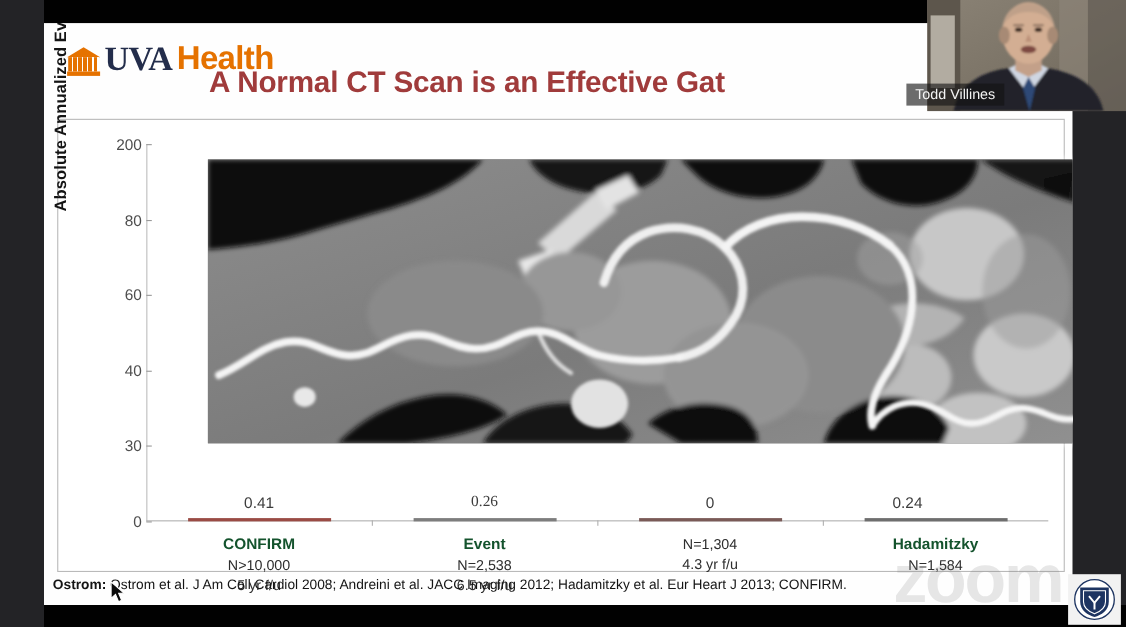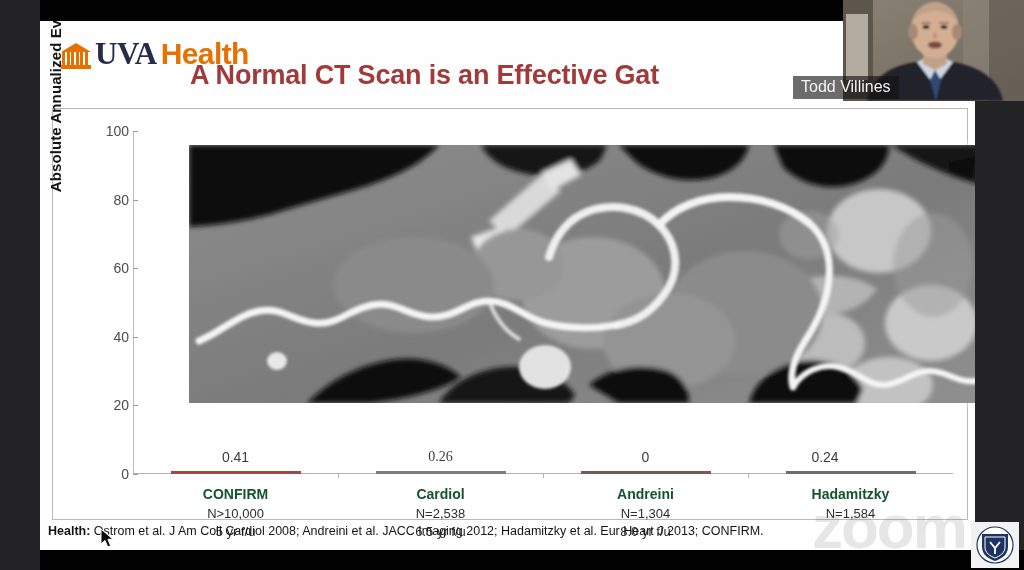--- a/index.html
+++ b/index.html
@@ -191,25 +191,25 @@
 
   
   .video-tile {
     position: absolute;
     left: 843px; top: 0; width: 181px; height: 101px;
     background: #6a6259;
     overflow: hidden;
   }
   .video-tile svg { display: block; width: 100%; height: 100%; }
   .nameplate {
-    position: absolute; left: 793px; top: 76px;
+    position: absolute; left: 824px; top: 76px;
     padding: 2px 8px 3px 8px;
     background: rgba(18,18,18,0.62);
     color: #f4f4f4;
-    font-size: 16px;
+    font-size: 13px;
     white-space: nowrap;
   }
 
   
   .crest {
     position: absolute; left: 971px; top: 522px;
     width: 48px; height: 46px;
     background: #f2f2f2;
     display: flex; align-items: center; justify-content: center;
   }
@@ -247,25 +247,25 @@
 
     <div class="chart-box">
 
       <div class="y-title">Absolute Annualized Event Rate</div>
 
       <div class="axis-v"></div>
       <div class="axis-h"></div>
 
       <div class="y-labels" id="ylabels">
           <div class="y-lab" style="top: 343px;">0</div>
-          <div class="y-lab" style="top: 274.4px;">20</div>
+          <div class="y-lab" style="top: 274.4px;">30</div>
           <div class="y-lab" style="top: 205.8px;">40</div>
           <div class="y-lab" style="top: 137.2px;">60</div>
           <div class="y-lab" style="top: 68.6px;">80</div>
-          <div class="y-lab" style="top: 0px;">100</div>
+          <div class="y-lab" style="top: 0px;">200</div>
         </div>
       <div id="yticks">
           <div class="y-tick" style="top: 365px;"></div>
           <div class="y-tick" style="top: 296.4px;"></div>
           <div class="y-tick" style="top: 227.8px;"></div>
           <div class="y-tick" style="top: 159.2px;"></div>
           <div class="y-tick" style="top: 90.6px;"></div>
           <div class="y-tick" style="top: 22px;"></div>
         </div>
       <div id="xticks">
@@ -360,38 +360,37 @@
           <div class="stub" style="left: 797.5px; width: 130px; height: 3px; top: 362px; background: rgb(110, 110, 110);"></div>
           <div class="val-lab" style="left: 772px; top: 340px;">0.24</div>
         </div>
       <div id="cats">
           <div class="cat" style="left: 182.5px; top: 377px;">
             <div class="nm">CONFIRM</div>
             <div class="sub">N&gt;10,000</div>
             <div class="sub">5 yr f/u</div>
           </div>
           <div class="cat" style="left: 387.5px; top: 377px;">
-            <div class="nm">Cardiol</div>
+            <div class="nm">Event</div>
             <div class="sub">N=2,538</div>
             <div class="sub">6.5 yr f/u</div>
           </div>
           <div class="cat" style="left: 592.5px; top: 377px;">
-            <div class="nm">Andreini</div>
             <div class="sub">N=1,304</div>
-            <div class="sub">8.0 yr f/u</div>
+            <div class="sub">4.3 yr f/u</div>
           </div>
           <div class="cat" style="left: 797.5px; top: 377px;">
             <div class="nm">Hadamitzky</div>
             <div class="sub">N=1,584</div>
           </div>
         </div>
     </div>
 
     <div class="source">
-      <b>Health:</b>
+      <b>Ostrom:</b>
       <span>Ostrom et al. J Am Coll Cardiol 2008; Andreini et al. JACC Imaging 2012; Hadamitzky et al. Eur Heart J 2013; CONFIRM.</span>
     </div>
   </div>
 
   <div class="zoom-wm">zoom</div>
 
   <div class="video-tile">
     <svg viewBox="0 0 181 101" preserveAspectRatio="none">
       <defs>
         <linearGradient id="wall" x1="0" y1="0" x2="1" y2="1">

